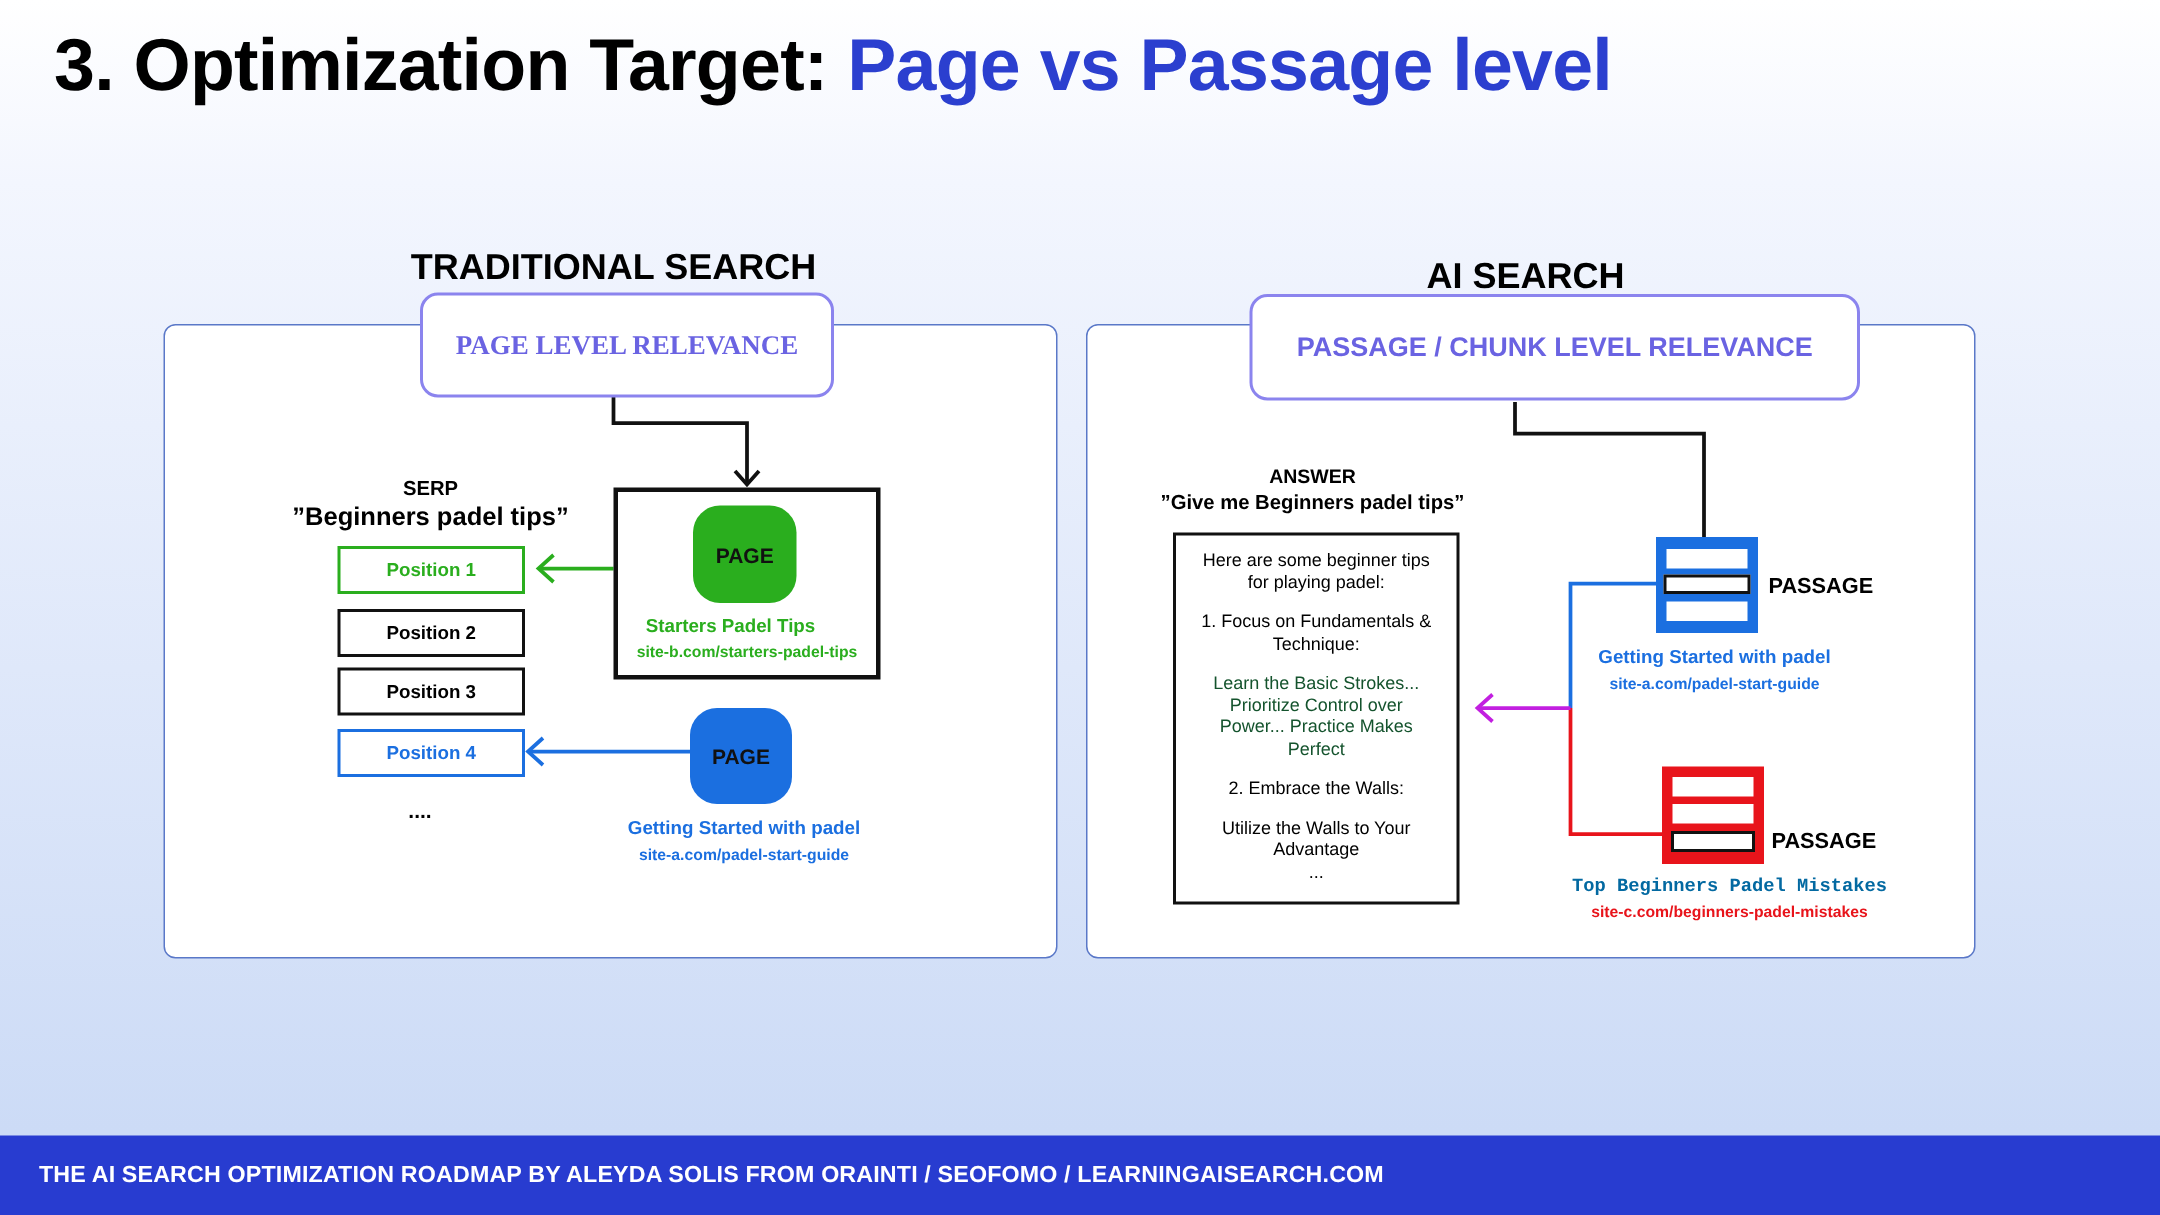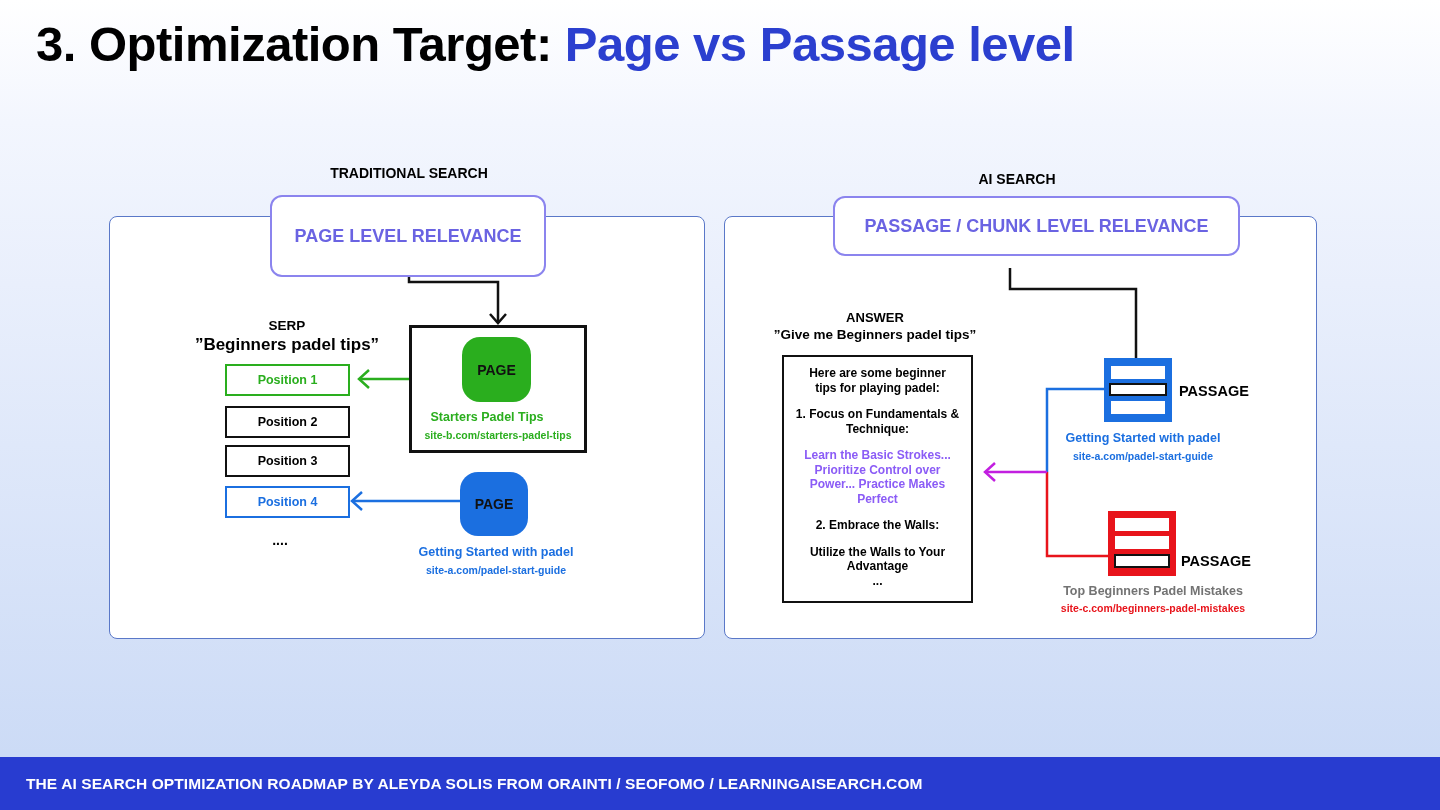--- a/index.html
+++ b/index.html
@@ -15,21 +15,21 @@
     font-size: 49px; font-weight: 700; letter-spacing: -0.5px;
     white-space: nowrap;
   }
   .slide-title .accent { color: #2b3fcf; }
 
   .panel {
     position: absolute; background: #fff;
     border: 1.5px solid #5a78c8; border-radius: 8px;
   }
   .section-label {
-    position: absolute; font-weight: 700; font-size: 14px; text-align: center; white-space: nowrap;
+    position: absolute; font-weight: 700; font-size: 24px; text-align: center; white-space: nowrap;
   }
   .relevance-box {
     position: absolute; background: #fff;
     border: 2px solid #8b84ee; border-radius: 12px;
     display: flex; align-items: center; justify-content: center;
     color: #6a63e2; font-weight: 700; font-size: 18px; white-space: nowrap;
   }
   .abs { position: absolute; }
   .center-text { text-align: center; white-space: nowrap; font-weight: 700; }
   .pos-box {
@@ -39,25 +39,25 @@
   }
   .pos-green { border-color: #2aae1e; color: #2aae1e; }
   .pos-blue { border-color: #1b6fe0; color: #1b6fe0; }
 
   .page-square {
     position: absolute; display: flex; align-items: center; justify-content: center;
     font-weight: 700; font-size: 14px; color: #111; border-radius: 18px;
   }
   .answer-box {
     position: absolute; border: 2.5px solid #111; background: #fff;
-    text-align: center; font-weight: 700; font-size: 12px; line-height: 14.5px;
+    text-align: center; font-weight: 400; font-size: 12px; line-height: 14.5px;
     padding-top: 9px;
   }
   .answer-box p { margin-bottom: 12px; }
-  .answer-box .magenta { color: #8b5cf6; }
+  .answer-box .magenta { color: #14532d; }
   .passage-icon { position: absolute; }
   .passage-icon .bar {
     position: absolute; background: #fff;
   }
   .passage-icon .bar.sel { border: 2px solid #111; }
   .passage-label { position: absolute; font-weight: 700; font-size: 14.5px; }
   svg.lines { position: absolute; left: 0; top: 0; width: 1440px; height: 810px; pointer-events: none; }
 
   .footer {
     position: absolute; left: 0; top: 757px; width: 1440px; height: 53px;
@@ -93,42 +93,42 @@
 
   <polyline points="1106,389 1047,389 1047,472" fill="none" stroke="#1b6fe0" stroke-width="2.5"></polyline>
 
   <polyline points="1047,472 1047,556 1110,556" fill="none" stroke="#e8141b" stroke-width="2.5"></polyline>
 
   <line x1="1047" y1="472" x2="986" y2="472" stroke="#c21fe0" stroke-width="2.5"></line>
   <polyline points="995,463 985,472 995,481" fill="none" stroke="#c21fe0" stroke-width="2.5"></polyline>
 </svg>
 
 <div class="section-label" style="left:270px; top:165px; width:278px;">TRADITIONAL SEARCH</div>
-<div class="relevance-box" style="left:270px; top:195px; width:276px; height:82px;">PAGE LEVEL RELEVANCE</div>
+<div class="relevance-box" style="left:280px; top:195px; width:276px; height:70px;font-family:Liberation Serif, serif;">PAGE LEVEL RELEVANCE</div>
 
 <div class="abs center-text" style="left:187px; top:318px; width:200px; font-size:13.5px;">SERP</div>
 <div class="abs center-text" style="left:187px; top:335px; width:200px; font-size:17px;">”Beginners padel tips”</div>
 
 <div class="pos-box pos-green" style="left:225px; top:364px;">Position 1</div>
 <div class="pos-box" style="left:225px; top:406px;">Position 2</div>
 <div class="pos-box" style="left:225px; top:445px;">Position 3</div>
 <div class="pos-box pos-blue" style="left:225px; top:486px;">Position 4</div>
 <div class="abs center-text" style="left:225px; top:532px; width:110px; font-size:14px;">....</div>
 
 <div class="abs" style="left:409px; top:325px; width:178px; height:128px; border:3px solid #111; background:#fff;"></div>
 <div class="page-square" style="left:462px; top:337px; width:69px; height:65px; background:#2aae1e;">PAGE</div>
 <div class="abs center-text" style="left:398px; top:410px; width:178px; font-size:12.5px; color:#2aae1e;">Starters Padel Tips</div>
 <div class="abs center-text" style="left:409px; top:429px; width:178px; font-size:10.5px; color:#2aae1e;">site-b.com/starters-padel-tips</div>
 
 <div class="page-square" style="left:460px; top:472px; width:68px; height:64px; background:#1b6fe0;">PAGE</div>
 <div class="abs center-text" style="left:396px; top:545px; width:200px; font-size:12.5px; color:#1b6fe0;">Getting Started with padel</div>
 <div class="abs center-text" style="left:396px; top:564px; width:200px; font-size:10.5px; color:#1b6fe0;">site-a.com/padel-start-guide</div>
 
 <div class="section-label" style="left:917px; top:171px; width:200px;">AI SEARCH</div>
-<div class="relevance-box" style="left:833px; top:196px; width:407px; height:60px;">PASSAGE / CHUNK LEVEL RELEVANCE</div>
+<div class="relevance-box" style="left:833px; top:196px; width:407px; height:71px;">PASSAGE / CHUNK LEVEL RELEVANCE</div>
 
 <div class="abs center-text" style="left:775px; top:310px; width:200px; font-size:13px;">ANSWER</div>
 <div class="abs center-text" style="left:755px; top:327px; width:240px; font-size:13.5px;">”Give me Beginners padel tips”</div>
 
 <div class="answer-box" style="left:782px; top:355px; width:191px; height:248px;">
   <p style="padding:0 14px;">Here are some beginner tips for playing padel:</p>
   <p style="padding:0 0;">1. Focus on Fundamentals &amp; Technique:</p>
   <p class="magenta" style="padding:0 14px;">Learn the Basic Strokes... Prioritize Control over Power... Practice Makes Perfect</p>
   <p>2. Embrace the Walls:</p>
   <p style="padding:0 20px; margin-bottom:0;">Utilize the Walls to Your Advantage</p>
@@ -143,18 +143,18 @@
 <div class="passage-label" style="left:1179px; top:383px;">PASSAGE</div>
 <div class="abs center-text" style="left:1043px; top:431px; width:200px; font-size:12.5px; color:#1b6fe0;">Getting Started with padel</div>
 <div class="abs center-text" style="left:1043px; top:450px; width:200px; font-size:10.5px; color:#1b6fe0;">site-a.com/padel-start-guide</div>
 
 <div class="passage-icon" style="left:1108px; top:511px; width:68px; height:65px; background:#e8141b;">
   <div class="bar" style="left:7px; top:7px; width:54px; height:13px;"></div>
   <div class="bar" style="left:7px; top:25px; width:54px; height:13px;"></div>
   <div class="bar sel" style="left:6px; top:43px; width:56px; height:14px;"></div>
 </div>
 <div class="passage-label" style="left:1181px; top:553px;">PASSAGE</div>
-<div class="abs center-text" style="left:1038px; top:584px; width:230px; font-size:12.5px; color:#737373;">Top Beginners Padel Mistakes</div>
+<div class="abs center-text" style="left:1038px; top:584px; width:230px; font-size:12.5px; color:#0369a1;font-family:Liberation Mono, monospace;">Top Beginners Padel Mistakes</div>
 <div class="abs center-text" style="left:1038px; top:602px; width:230px; font-size:10.5px; color:#e8141b;">site-c.com/beginners-padel-mistakes</div>
 
 <div class="footer">
   <span>THE AI SEARCH OPTIMIZATION ROADMAP BY ALEYDA SOLIS FROM ORAINTI / SEOFOMO / LEARNINGAISEARCH.COM</span>
 </div>
 
 </body></html>

